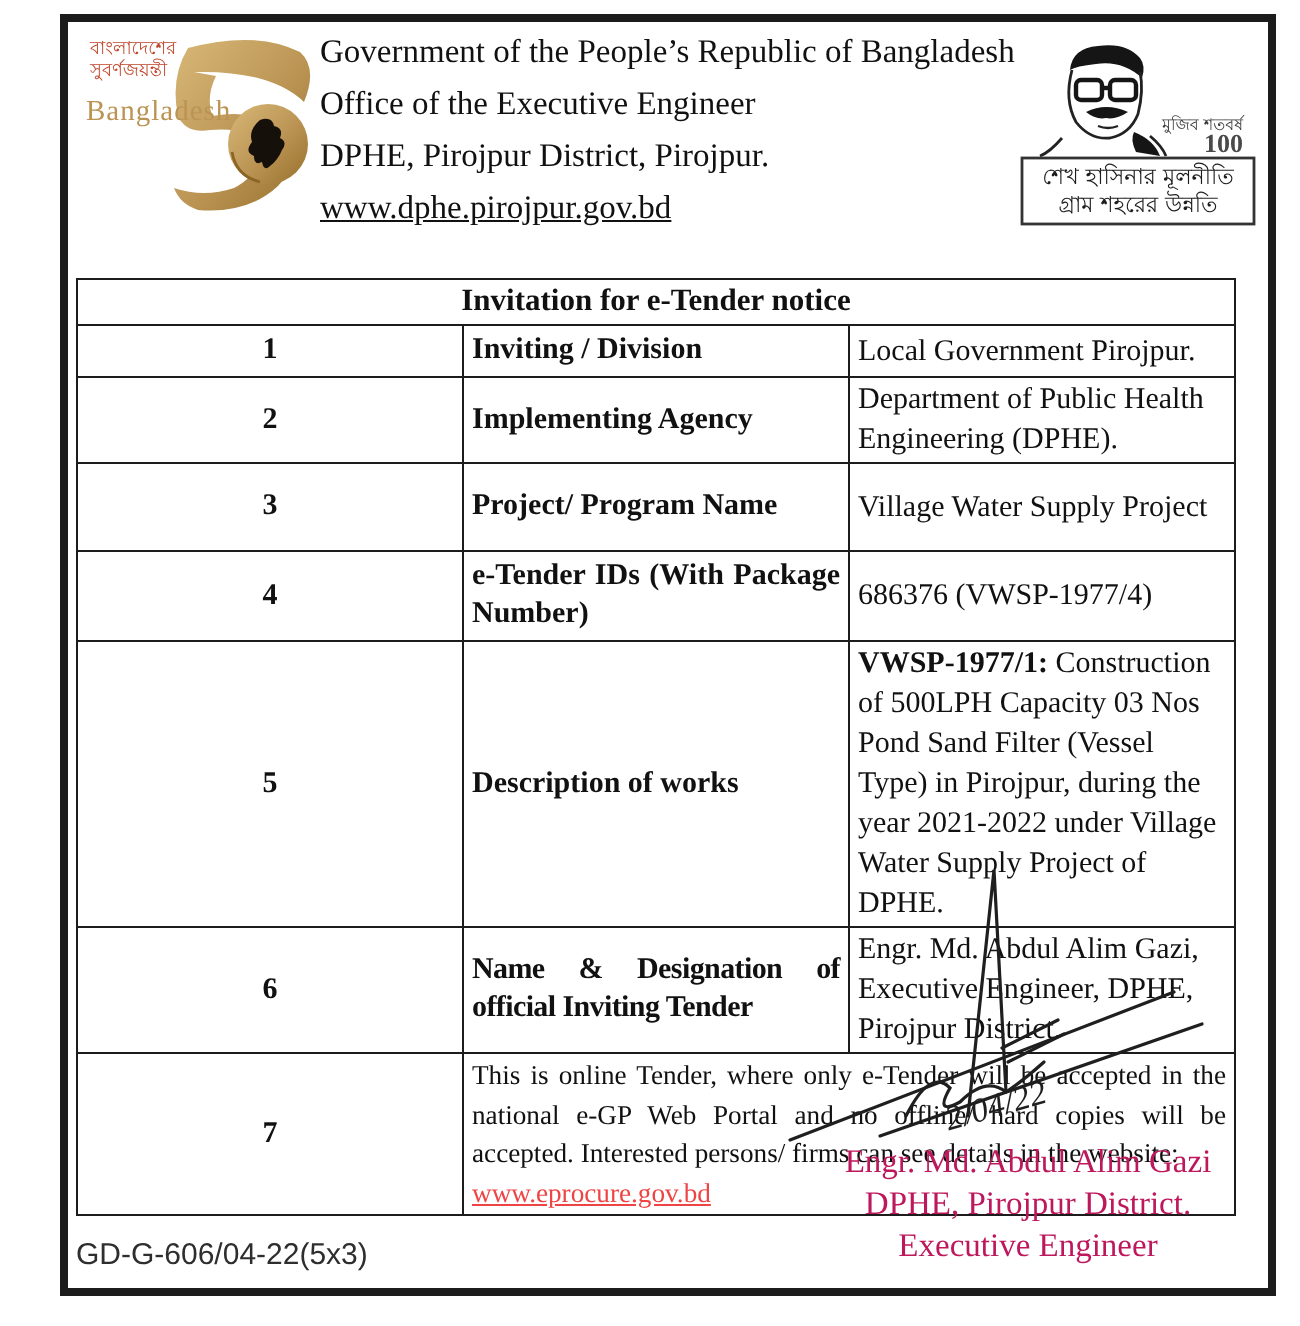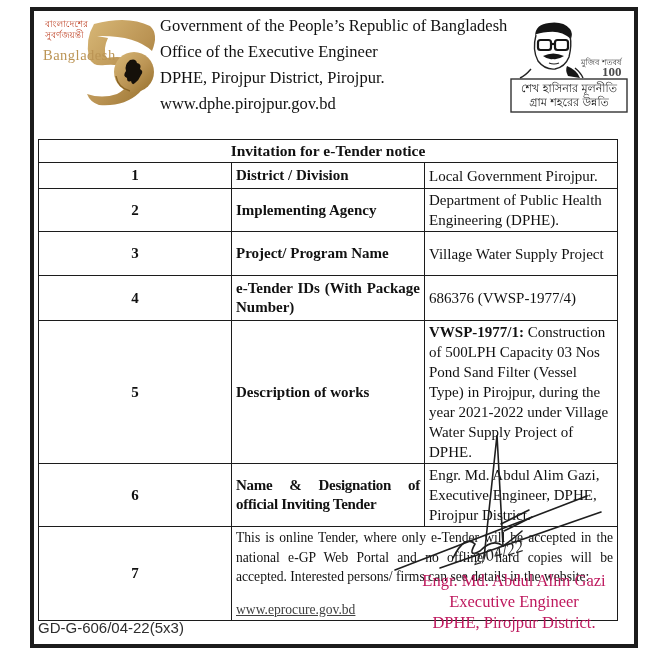--- a/index.html
+++ b/index.html
@@ -3,35 +3,35 @@
 <meta charset="utf-8">
 <style>
   html,body{margin:0;padding:0;background:#ffffff;}
   .page{position:relative;width:650px;height:663px;background:#ffffff;overflow:hidden;
         font-family:"Liberation Serif","DejaVu Serif",serif;color:#111;}
   .doc-border{position:absolute;left:30px;top:7px;width:600px;height:633px;
         border:4px solid #1c1c1c;background:#fff;}
   
   .hdr-center{position:absolute;left:160px;top:13px;width:348px;
         font-size:16.5px;line-height:26px;color:#111;}
-  .hdr-center .site{}
+  .hdr-center .site{text-decoration:underline;}
   .logo-left{position:absolute;left:42px;top:14px;width:130px;height:108px;}
   .logo-right{position:absolute;left:505px;top:20px;width:128px;height:94px;}
   
   table.tender{position:absolute;left:38px;top:139px;width:580px;border-collapse:collapse;
         table-layout:fixed;font-size:15px;}
   table.tender td,table.tender th{border:1.8px solid #1c1c1c;padding:1px 4px;vertical-align:middle;}
   th.title{font-size:15.5px;font-weight:bold;text-align:center;height:20px;padding:1px 2px;margin-top:40px;}
   td.num{width:24px;text-align:center;font-weight:bold;}
   td.label{width:156px;font-weight:bold;text-align:justify;text-align-last:left;padding-left:5px;line-height:19px;}
   td.val{padding-left:7px;line-height:20px;}
   tr.r1 td{height:23px;} tr.r2 td{height:24px;} tr.r3 td{height:41px;} tr.r4 td{height:42px;}
   tr.r5 td{height:98px;} tr.r6 td{height:44px;} tr.r7 td{height:62px;}
   td.note-cell{font-size:13.6px;line-height:19.5px;text-align:justify;padding:2px 6px 2px 5px;vertical-align:top;}
-  .note-link{display:block;text-decoration:underline;text-align:left;color:#404040;margin-top:13px;}
+  .note-link{display:block;text-decoration:underline;text-align:left;color:#ef4444;}
   .bold-prefix{font-weight:bold;}
   .tight{letter-spacing:-0.3px;font-family:Liberation Serif, serif;}
   
   .sig-svg{position:absolute;left:385px;top:428px;width:245px;height:148px;pointer-events:none;}
   .sig-block{position:absolute;left:395px;top:570px;width:238px;text-align:center;
         font-size:16.5px;line-height:21px;color:#be185d;}
   .imprint{position:absolute;left:38px;top:619px;font-family:"Liberation Sans","DejaVu Sans",sans-serif;
         font-size:15px;color:#2e2e2e;}
   svg text{font-family:"Liberation Serif","DejaVu Serif",serif;}
   svg text.bn{font-family:"DejaVu Sans",sans-serif;}
@@ -88,21 +88,21 @@
     <text class="bn" x="64" y="86" font-size="11" text-anchor="middle" fill="#1c1c1c">গ্রাম শহরের উন্নতি</text>
   </svg>
 
   <table class="tender">
     <tbody>
         <tr>
       <th class="title" colspan="3">Invitation for e-Tender notice</th>
     </tr>
     <tr class="r1">
       <td class="num">1</td>
-      <td class="label">District / Division</td>
+      <td class="label">Inviting / Division</td>
       <td class="val">Local Government Pirojpur.</td>
     </tr>
     <tr class="r2">
       <td class="num">2</td>
       <td class="label">Implementing Agency</td>
       <td class="val">Department of Public Health Engineering (DPHE).</td>
     </tr>
     <tr class="r3">
       <td class="num">3</td>
       <td class="label">Project/ Program Name</td>
@@ -139,18 +139,18 @@
       <path d="M10,142 L202,68"></path>
       <path d="M55,140 L216,84"></path>
       <path d="M68,130 Q80,106 90,116 Q82,130 95,123 Q108,110 118,118 Q127,112 137,103"></path>
       <path d="M116,96 L144,82 M119,103 L147,89"></path>
     </g>
     <text x="86" y="131" font-size="17" font-style="italic" transform="rotate(-16 110 122)" fill="#1f1f1f">2/04/22</text>
   </svg>
 
   <div class="sig-block">
     <div>Engr. Md. Abdul Alim Gazi</div>
+    <div>DPHE, Pirojpur District.</div>
     <div>Executive Engineer</div>
-    <div>DPHE, Pirojpur District.</div>
   </div>
 
   <div class="imprint">GD-G-606/04-22(5x3)</div>
 </div>
 
 </body></html>

